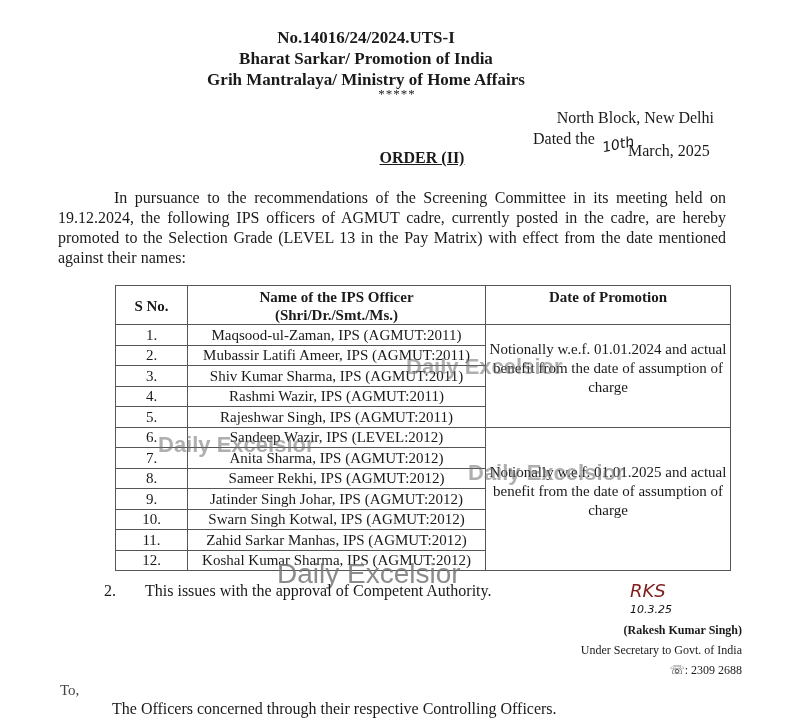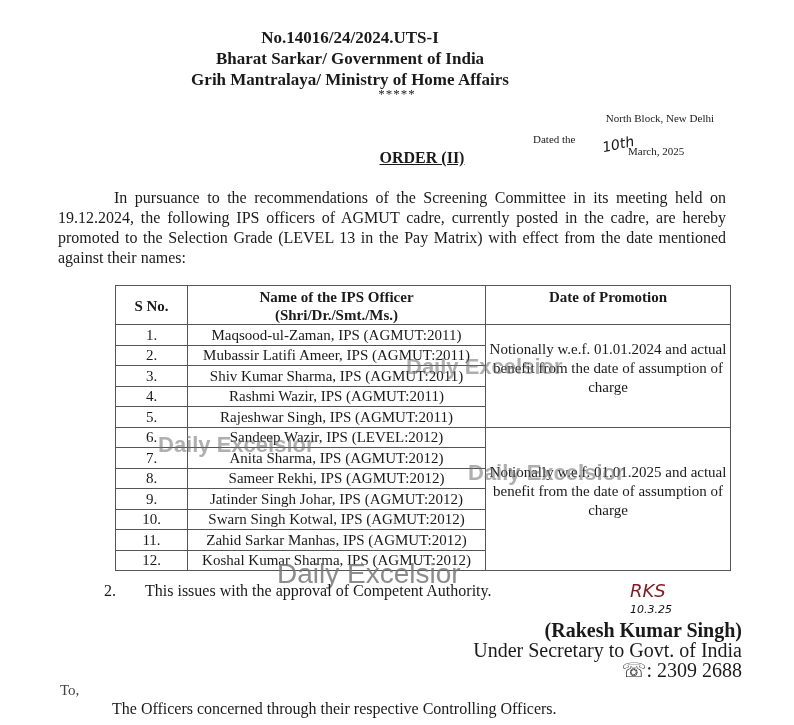--- a/index.html
+++ b/index.html
@@ -1,23 +1,23 @@
 <!DOCTYPE html>
 <html><head>
 <meta charset="utf-8">
 <style>
   html, body { margin: 0; padding: 0; background: #ffffff; }
   body {
     width: 794px; height: 725px; position: relative; overflow: hidden;
     font-family: "Liberation Serif", "DejaVu Serif", serif; color: #1a1a1a;
   }
   .abs { position: absolute; }
-  .hdr { left: 0; width: 700px; text-align: center; font-weight: bold; font-size: 17px; line-height: 21px; }
+  .hdr { left: 0; width: 700px; text-align: center; font-weight: bold; font-size: 17px; line-height: 21px; padding-left: 16px; }
   .stars { left: 0; width: 794px; text-align: center; font-size: 13px; top: 86px; letter-spacing: 1px; }
-  .place { font-size: 11px; line-height: 20px; text-align: right; }
+  .place { font-size: 16px; line-height: 20px; text-align: right; }
   .order { left: 0; width: 844px; text-align: center; font-weight: bold; font-size: 16px; top: 149px; text-decoration: underline; }
   .para { left: 58px; width: 668px; font-size: 16px; line-height: 20px; text-align: justify; top: 188px; }
   .para .indent { display: inline-block; width: 56px; }
 
   table.prom {
     position: absolute; left: 115px; top: 285px; border-collapse: collapse;
     font-size: 15px; line-height: 18px;
   }
   table.prom td, table.prom th {
     border: 1px solid #555; padding: 0; text-align: center; vertical-align: middle;
@@ -31,30 +31,30 @@
   table.prom .col-name { width: 297px; }
   table.prom .col-date { width: 244px; }
 
   .wm { color: rgba(110,110,110,0.75); font-family: "Liberation Sans", "DejaVu Sans", sans-serif; font-weight: bold; }
   .wm-big { color: rgba(120,120,120,0.85); font-family: "Liberation Sans", "DejaVu Sans", sans-serif; font-size: 28px; left: 277px; top: 558px; }
 
   .item2 { font-size: 16px; top: 582px; left: 63px; margin-left: 41px; }
   .item2 .num { display: inline-block; width: 41px; }
   .sig-mark { left: 630px; top: 580px; font-family: "DejaVu Sans", sans-serif; font-size: 18px; font-style: italic; color: #7f1d1d; }
   .sig-date { left: 630px; top: 603px; font-family: "DejaVu Sans", sans-serif; font-size: 11px; font-style: italic; color: #111; }
-  .signer { right: 52px; text-align: right; font-size: 20px; line-height: 20px; }
+  .signer { right: 52px; text-align: right; font-size: 12px; line-height: 20px; }
   .to { left: 60px; top: 682px; font-size: 15px; color: #444; }
   .recip { left: 112px; top: 700px; font-size: 16px; }
   .hand-date { left: 602px; top: 136px; font-family: "DejaVu Sans", sans-serif; font-size: 14px; font-style: italic; transform: rotate(-12deg); color:#111; }
 </style>
 </head>
 <body>
 
 <div class="abs hdr" style="top:27px;">No.14016/24/2024.UTS-I</div>
-<div class="abs hdr" style="top:48px;">Bharat Sarkar/ Government of India</div>
+<div class="abs hdr" style="top:48px;">Bharat Sarkar/ Promotion of India</div>
 <div class="abs hdr" style="top:69px;">Grih Mantralaya/ Ministry of Home Affairs</div>
 <div class="abs stars">*****</div>
 
 <div class="abs place" style="top:108px; right:80px;">North Block, New Delhi</div>
 <div class="abs place" style="top:129px; left:533px;">Dated the</div>
 <div class="abs hand-date">10th</div>
 <div class="abs place" style="top:141px; left:628px;">March, 2025</div>
 
 <div class="abs order">ORDER (II)</div>
 

